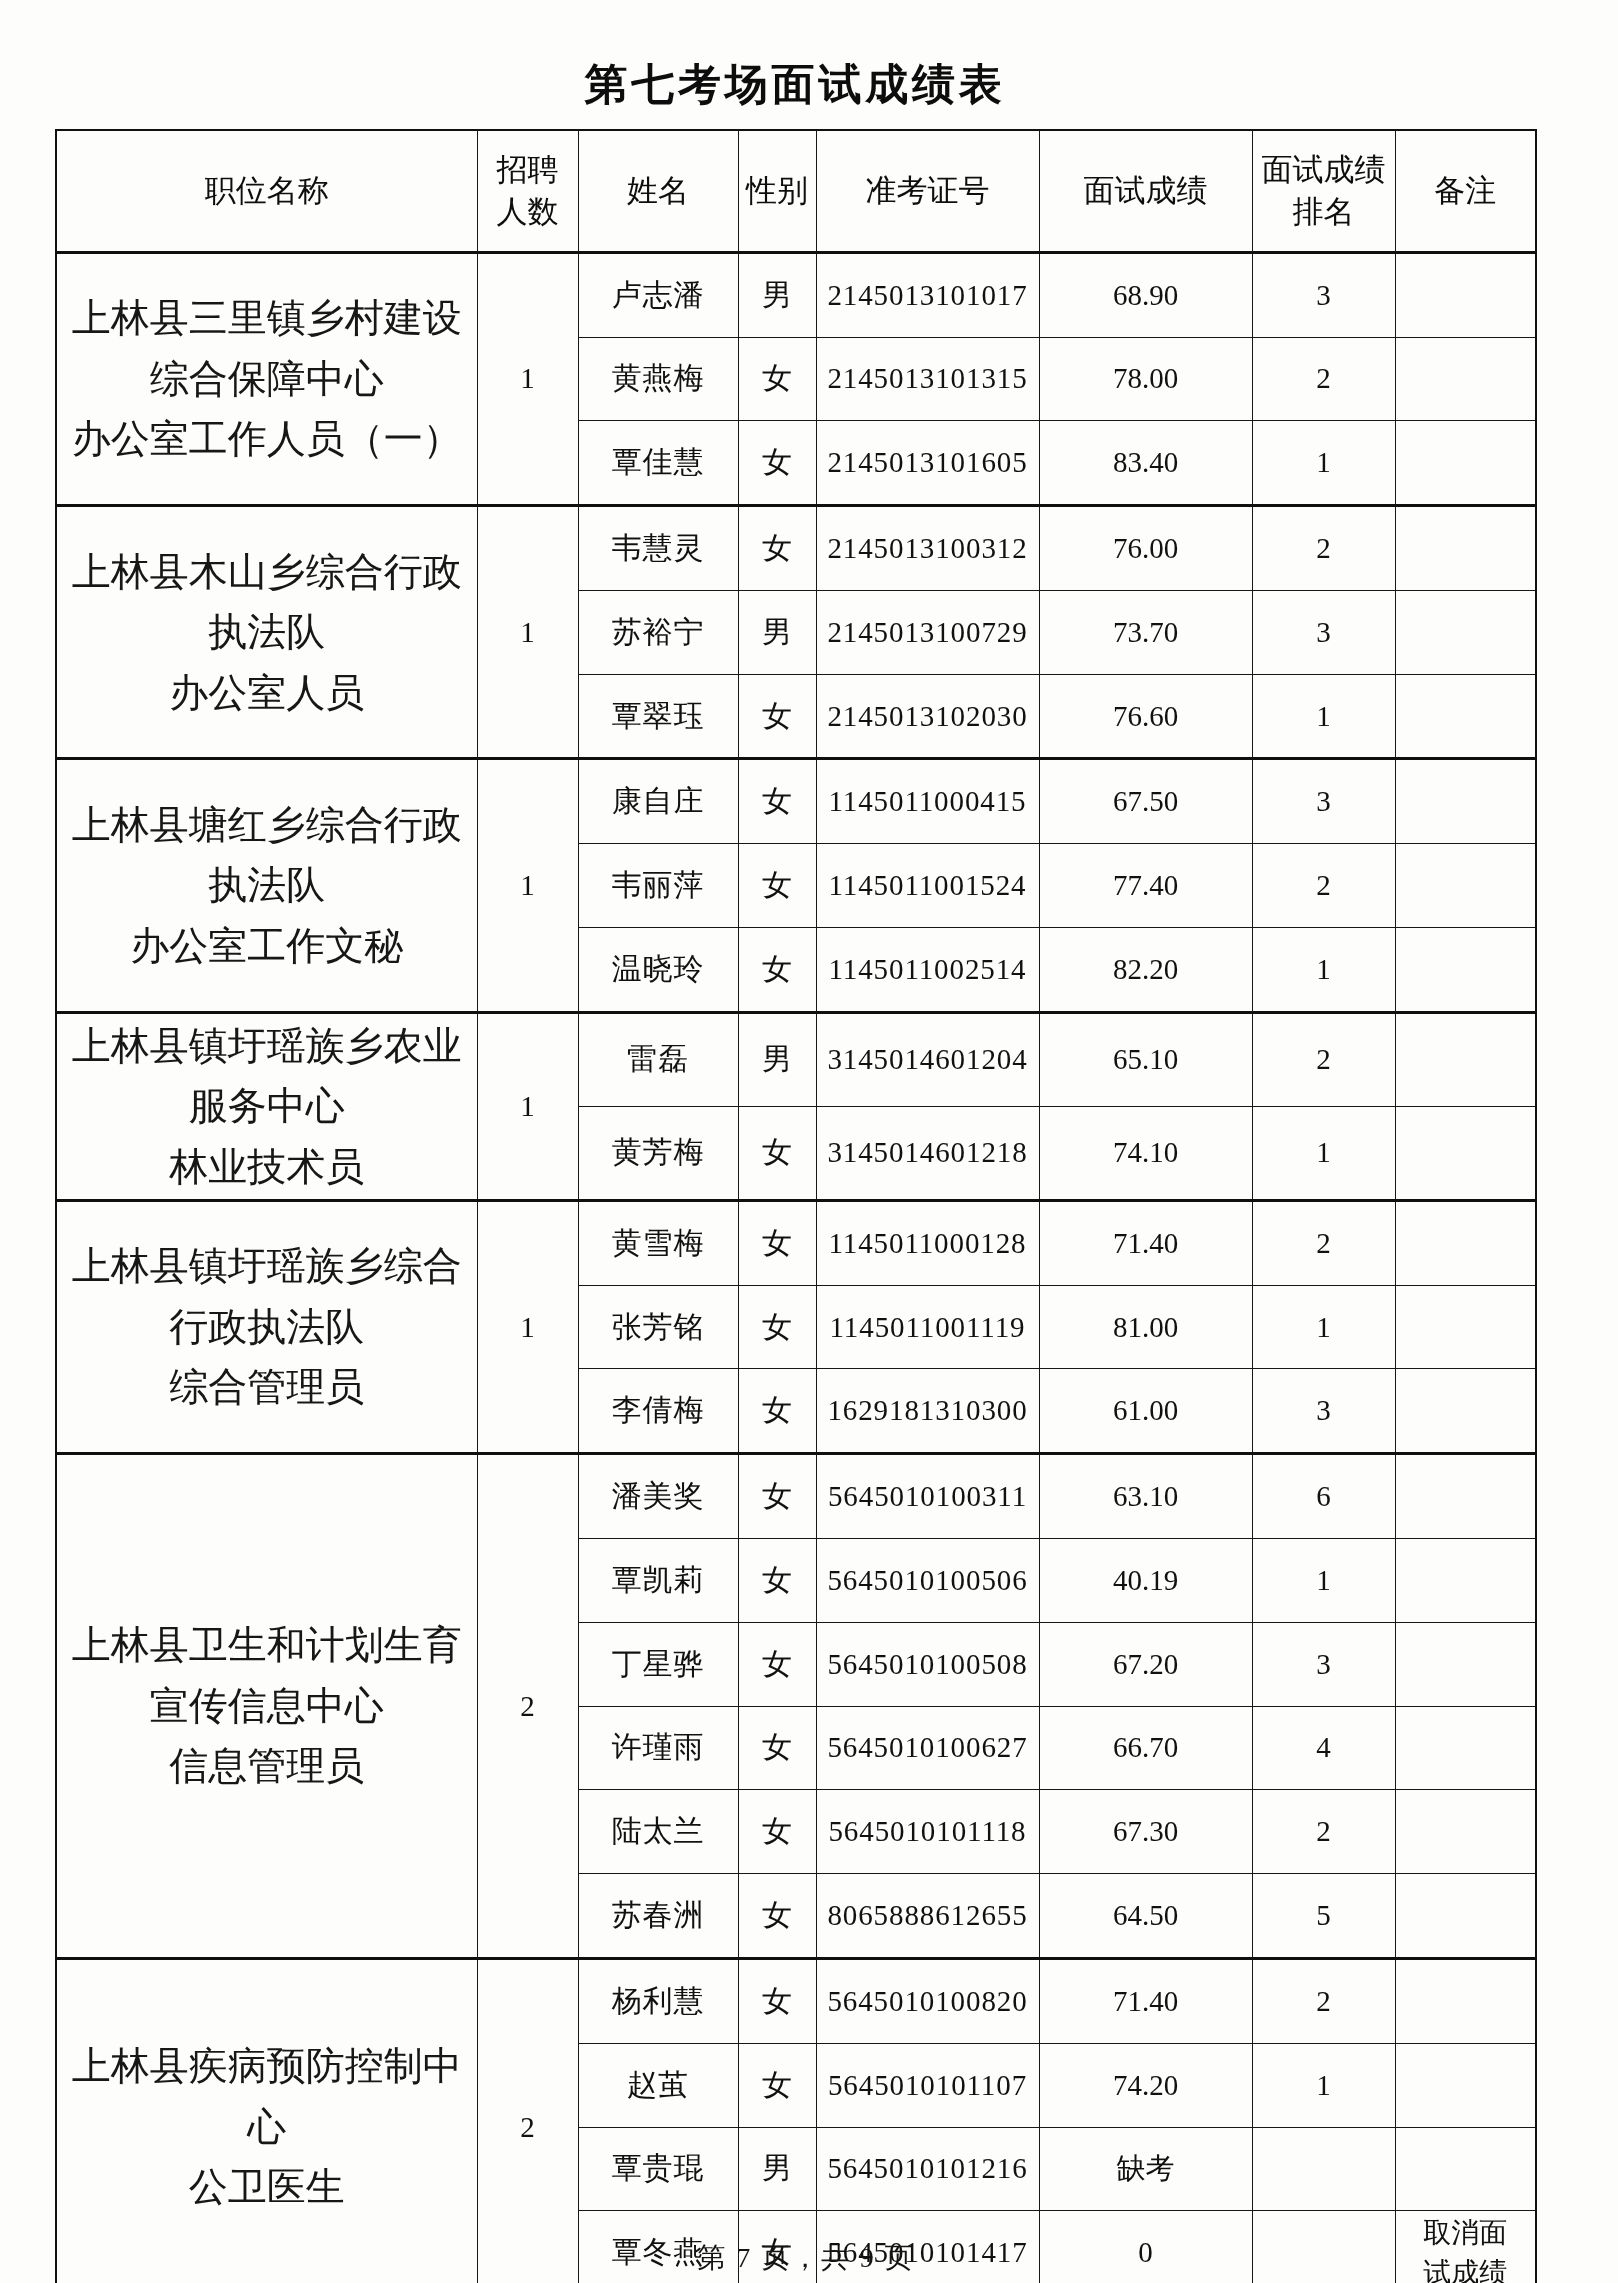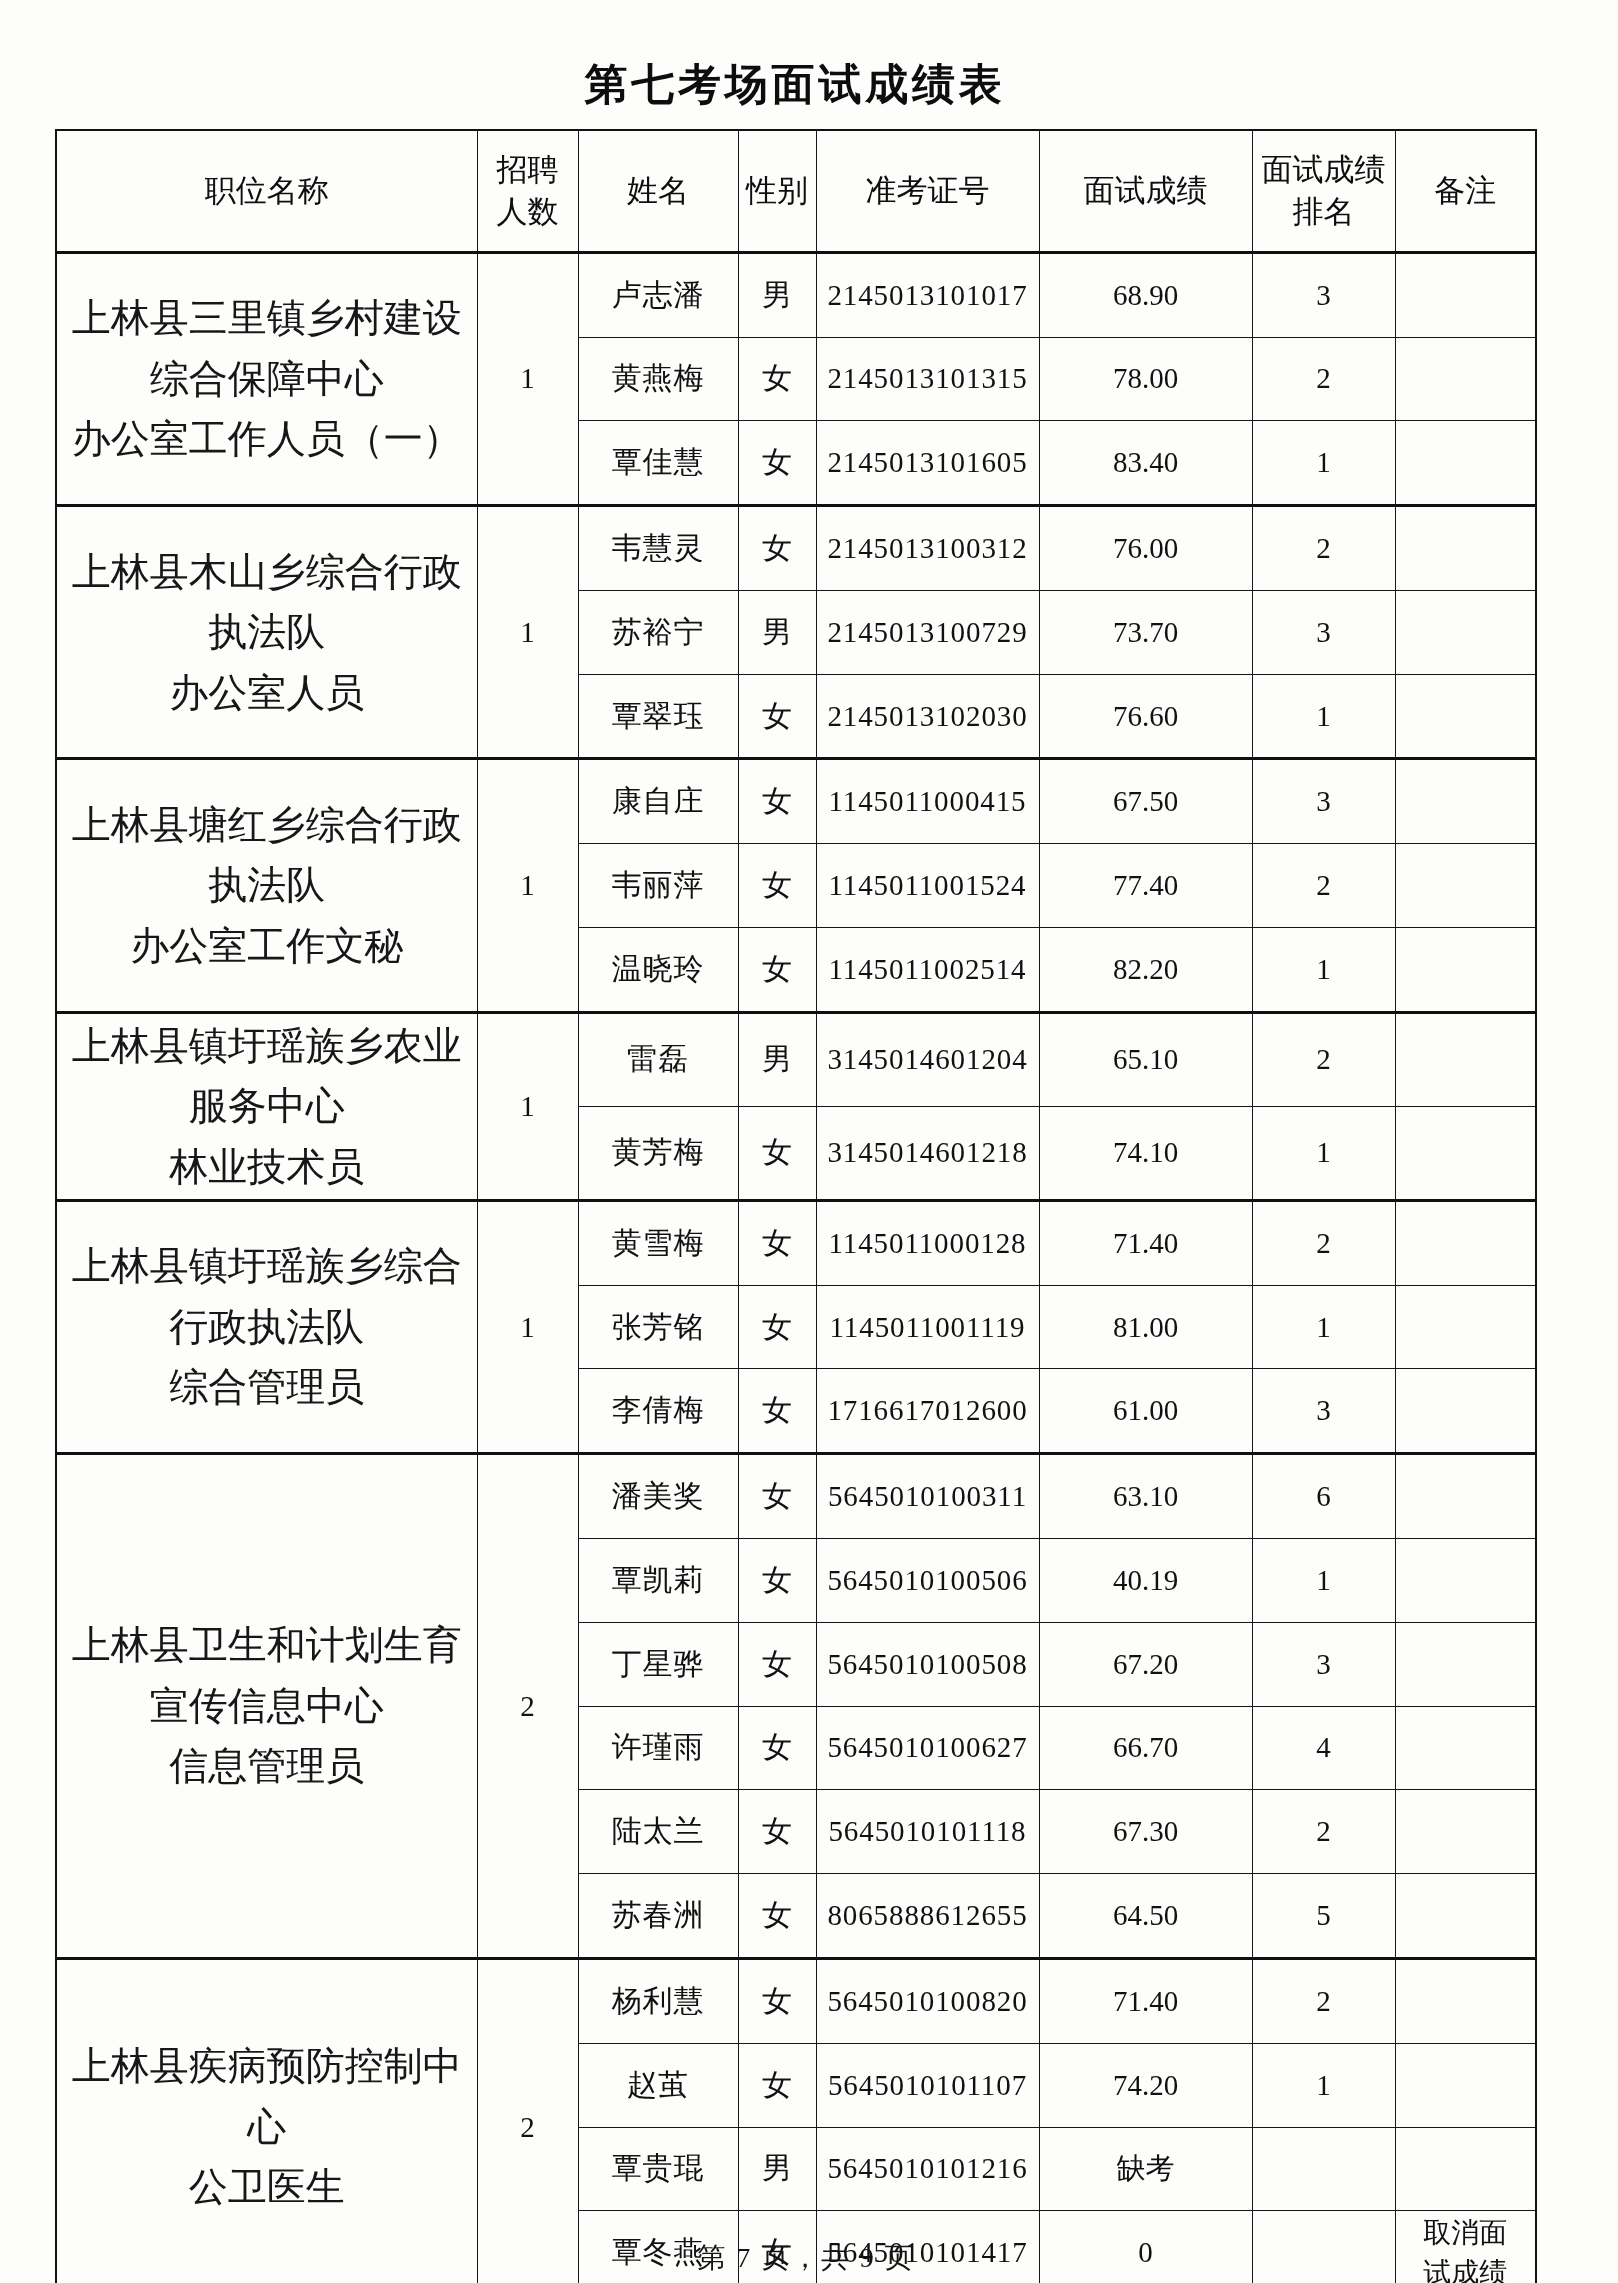--- a/index.html
+++ b/index.html
@@ -213,21 +213,21 @@
       <td class="name">张芳铭</td>
       <td class="gen">女</td>
       <td class="tik">1145011001119</td>
       <td class="sco">81.00</td>
       <td class="rank">1</td>
       <td class="note"></td>
     </tr>
     <tr class="brow">
       <td class="name">李倩梅</td>
       <td class="gen">女</td>
-      <td class="tik">1716617012600</td>
+      <td class="tik">1629181310300</td>
       <td class="sco">61.00</td>
       <td class="rank">3</td>
       <td class="note"></td>
     </tr>
 
     <tr class="brow gs">
       <td class="pos" rowspan="6">上林县卫生和计划生育
 宣传信息中心
 信息管理员</td>
       <td class="rec" rowspan="6">2</td>

